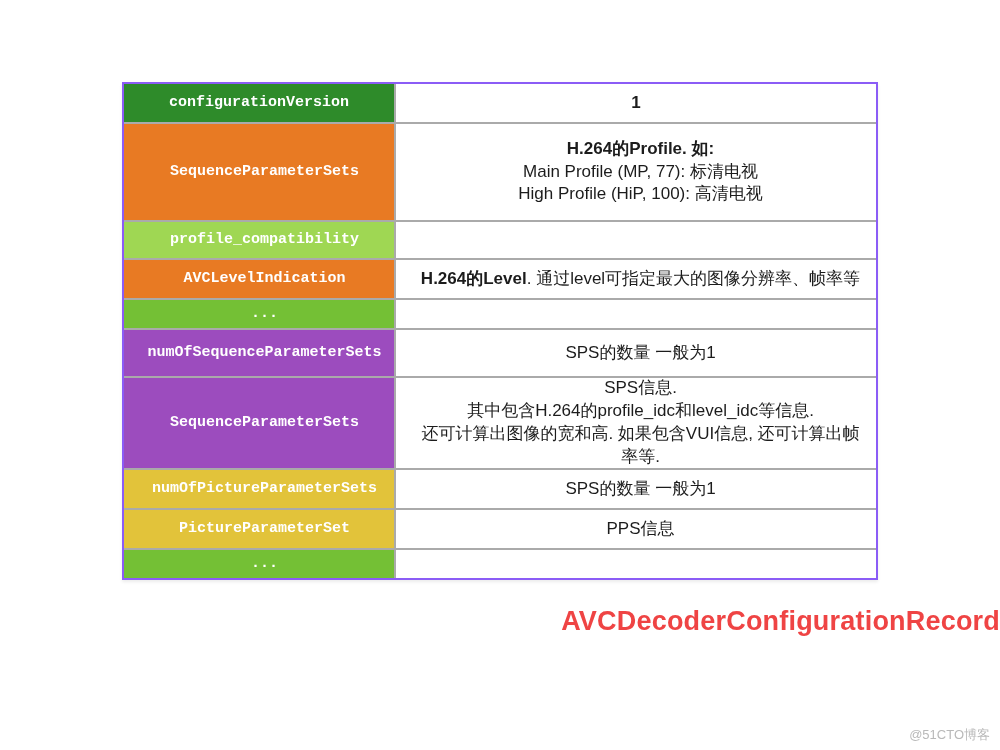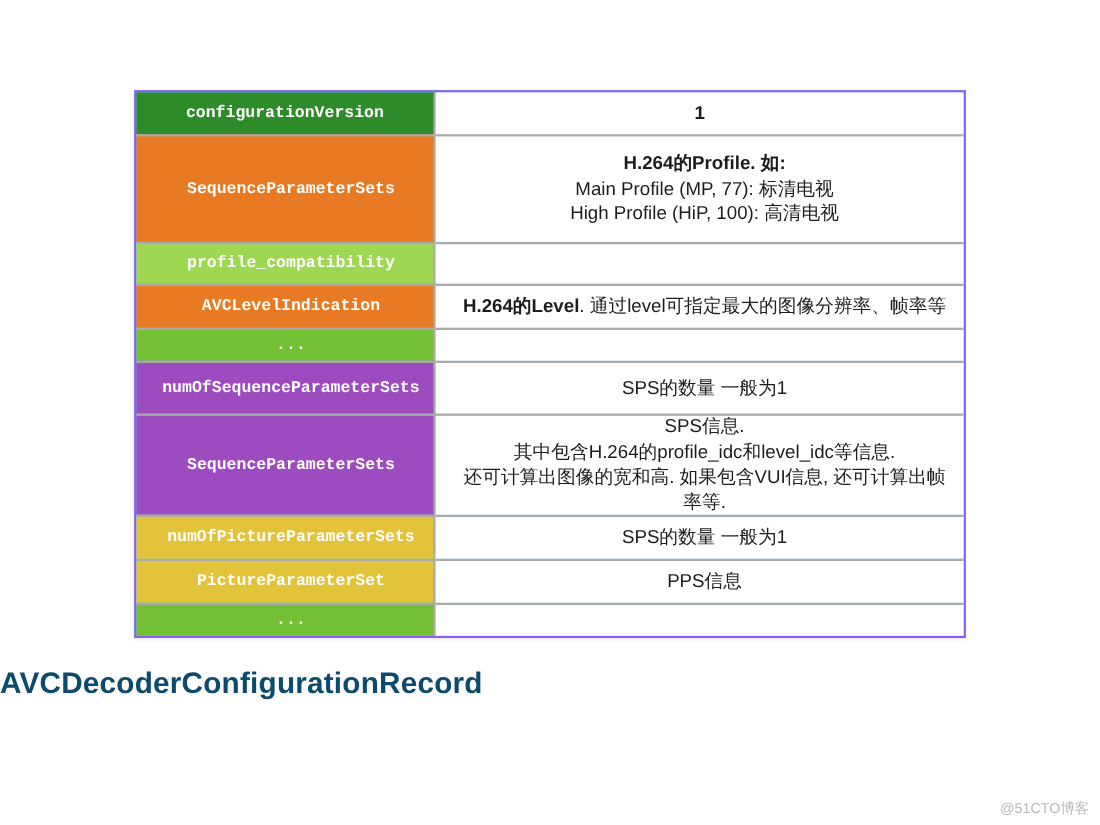--- a/index.html
+++ b/index.html
@@ -74,24 +74,24 @@
 
   
   .h-38  { height: 38px; }
   .h-48  { height: 48px; border-radius: 24px; }
   .h-40  { height: 40px; }
   .h-30  { height: 30px; }
   .h-98  { height: 98px; }
   .h-92  { height: 92px; }
 
   .caption {
-    text-align: left;
+    text-align: right;
     font-weight: bold;
     font-size: 27px;
-    color: #0c4a6e;
+    color: #ef4444;
     margin-top: 26px;
     letter-spacing: 0.2px;
   }
 
   .watermark {
     position: absolute;
     right: 10px;
     bottom: 6px;
     font-size: 13px;
     color: #b9b9b9;

